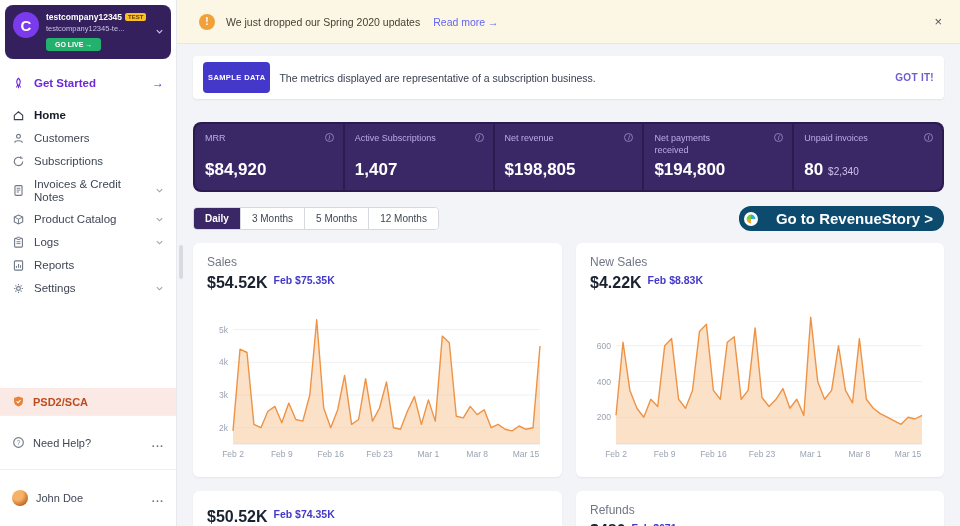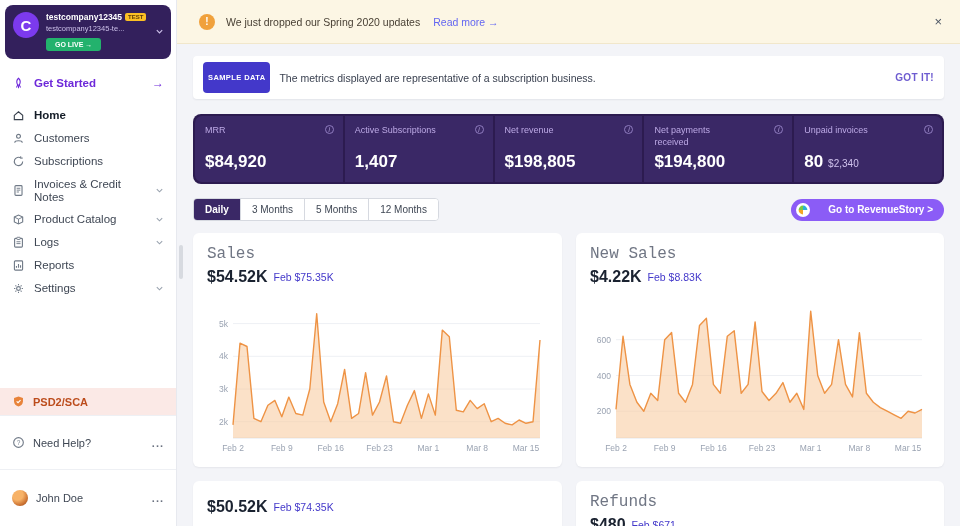--- a/index.html
+++ b/index.html
@@ -40,43 +40,43 @@
   .banner-link { font-size:10.5px; color:#6366f1; margin-left:2px; cursor:pointer; }
   .banner-close { margin-left:auto; color:#4b5563; font-size:13px; cursor:pointer; }
 
   .content { flex:1; padding:12px 16px; overflow:hidden; }
 
   .sample-bar { background:#fff; border-radius:4px; display:flex; align-items:center; gap:9px; padding:6px 10px; box-shadow:0 1px 2px rgba(16,24,40,.07); }
   .sample-badge { background:#4338ca; color:#fff; font-size:7.5px; font-weight:bold; padding:11px 5px; border-radius:4px; letter-spacing:.4px; }
   .sample-text { font-size:10.5px; color:#3a4150; }
   .gotit { margin-left:auto; color:#6d5bd0; font-weight:bold; font-size:10px; cursor:pointer; letter-spacing:.3px; }
 
-  .metrics { margin-top:15px; background:#2c1b50; border-radius:8px; display:flex; padding:2px; gap:2px; }
+  .metrics { margin-top:23px; background:#2c1b50; border-radius:8px; display:flex; padding:2px; gap:2px; }
   .metric { flex:1; background:#3a2866; padding:9px 10px 10px; position:relative; height:66px; display:flex; flex-direction:column; justify-content:space-between; }
   .metric:first-child { border-radius:7px 0 0 7px; }
   .metric:last-child { border-radius:0 7px 7px 0; }
   .metric-label { color:#bdaae6; font-size:9px; line-height:1.3; max-width:86px; }
   .metric-info { position:absolute; top:9px; right:9px; width:9px; height:9px; border:1px solid #8f7cc0; border-radius:50%; color:#b3a2dd; font-size:6.5px; display:flex; align-items:center; justify-content:center; font-style:italic; cursor:pointer; }
   .metric-value { color:#fff; font-size:17px; font-weight:bold; display:flex; align-items:baseline; }
   .metric-sub { color:#cfc2ec; font-size:10px; font-weight:normal; margin-left:5px; }
 
   .toolbar { margin-top:14px; display:flex; align-items:center; }
   .tabs { display:flex; border-radius:4px; overflow:hidden; border:1px solid #d6d9e0; background:#fff; }
   .tab { padding:5px 11px; font-size:10px; color:#3f4754; border-right:1px solid #d6d9e0; cursor:pointer; background:#fff; }
   .tab:last-child { border-right:none; }
   .tab.active { background:#3a2866; color:#fff; font-weight:bold; }
-  .rs-button { margin-left:auto; background:#8b5cf6; color:#fff; border-radius:12px; font-size:10px; font-weight:bold; padding:4px 11px 4px 5px; display:flex; gap:18px; align-items:center; cursor:pointer; }
+  .rs-button { margin-left:auto; background:#0c4a6e; color:#fff; border-radius:12px; font-size:15px; font-weight:bold; padding:4px 11px 4px 5px; display:flex; gap:18px; align-items:center; cursor:pointer; }
   .rs-icon { width:14px; height:14px; border-radius:50%; background:#fff; display:flex; align-items:center; justify-content:center; }
 
   .charts { margin-top:12px; display:grid; grid-template-columns:1fr 1fr; gap:14px; }
   .chart-card { background:#fff; border-radius:6px; box-shadow:0 1px 2px rgba(16,24,40,.06); padding:12px 14px; height:234px; }
-  .chart-title { font-size:16px; color:#707684;font-family:Liberation Mono, monospace; }
-  .chart-value-row { margin-top:5px; display:flex; align-items:center; }
+  .chart-title { font-size:12px; color:#707684; }
+  .chart-value-row { margin-top:5px; display:flex; align-items:flex-start; }
   .chart-value { font-size:16px; font-weight:bold; color:#1a2230; }
-  .chart-sub { font-size:10.5px; color:#4338ca; font-weight:normal; margin-left:6px; }
+  .chart-sub { font-size:10.5px; color:#4338ca; font-weight:bold; margin-left:6px; }
   .chart-area { margin-top:8px; height:160px; }
 
   .scroll-thumb { position:absolute; left:2px; top:245px; width:4px; height:34px; border-radius:2px; background:#d7dae0; }
 </style>
 </head>
 <body>
 
 <aside class="sidebar">
 
   <div class="org-card">

